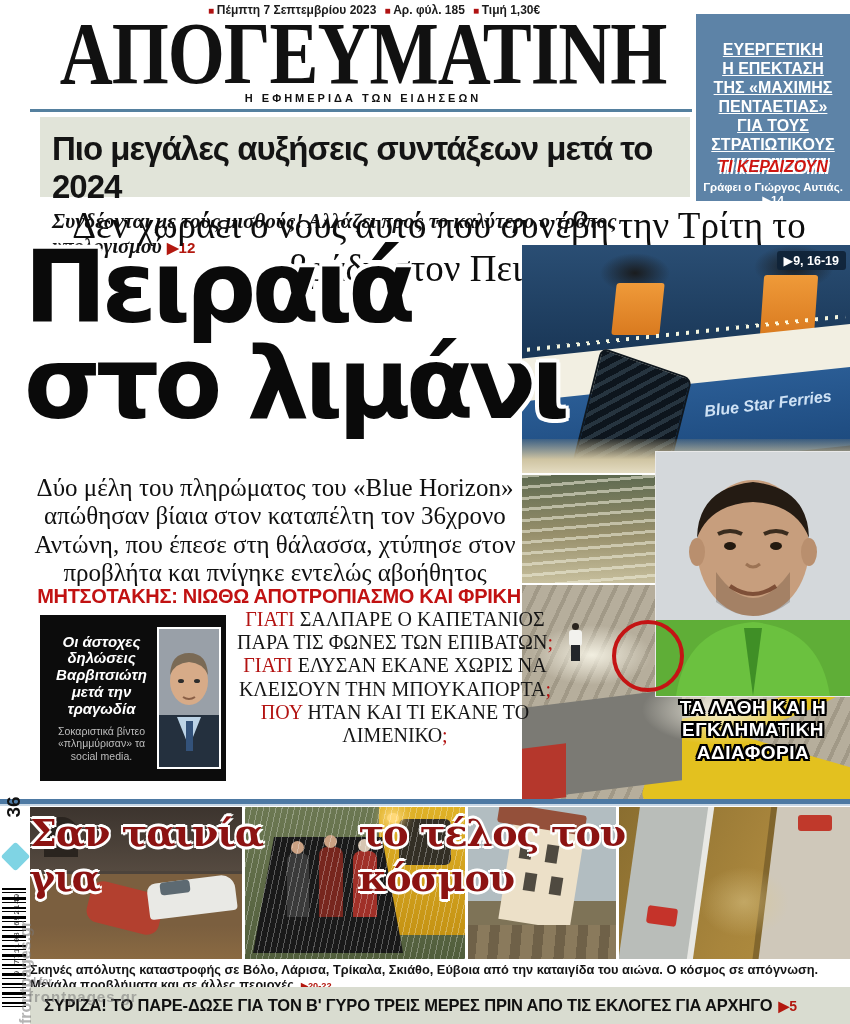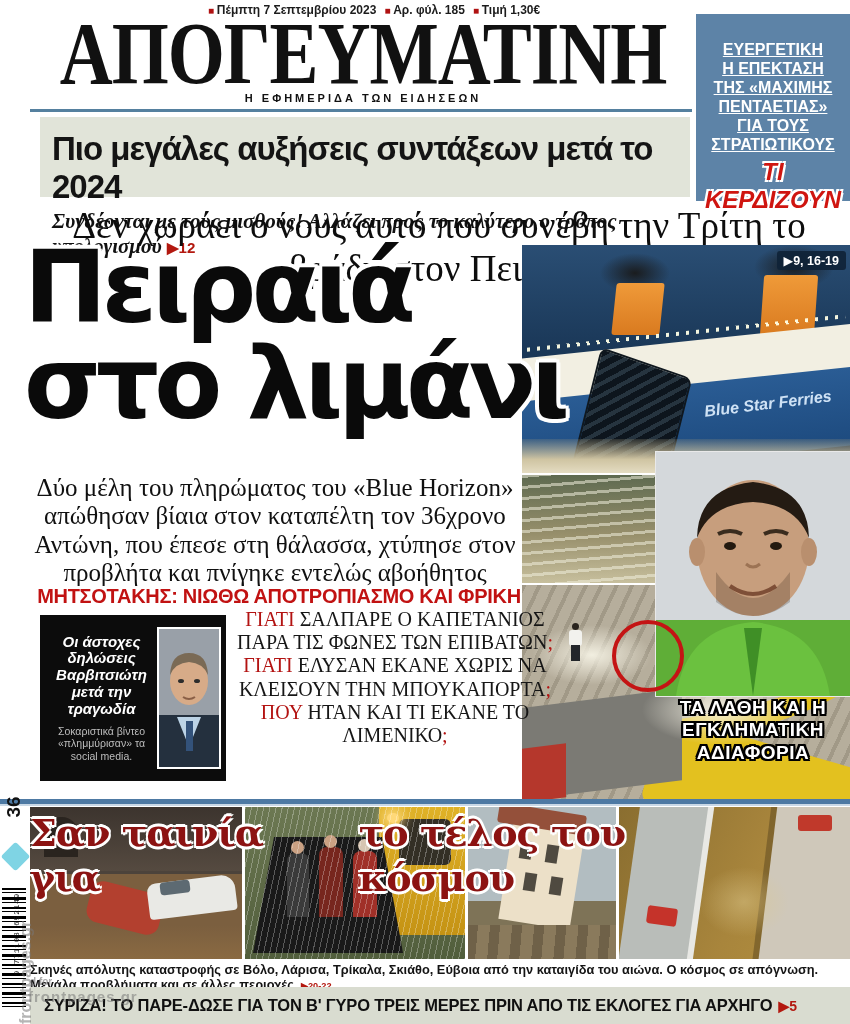--- a/index.html
+++ b/index.html
@@ -14,21 +14,21 @@
   .dateline .seg{margin-right:8px;}
   
   .mast{left:34px;top:8px;width:658px;text-align:center;font-family:"Liberation Serif","DejaVu Serif",serif;
         font-weight:bold;font-size:72px;letter-spacing:-1px;transform:scale(1.02,1.22);transform-origin:50% 18px;white-space:nowrap;}
   .tagline{left:34px;top:92px;width:658px;text-align:center;font-size:11px;font-weight:bold;letter-spacing:3px;}
   .bluerule{left:30px;top:109px;width:662px;height:3px;background:#55809f;}
   
   .promo{left:696px;top:14px;width:154px;height:187px;background:#5d83a7;text-align:center;color:#fff;}
   .promo .pl{font-size:16px;font-weight:800;line-height:19px;text-decoration:underline;}
   .promo .pl:first-child{margin-top:26px;}
-  .promo .hi{margin-top:4px;font-size:24px;font-weight:900;font-style:italic;color:#cf1510;
+  .promo .hi{margin-top:4px;font-size:16px;font-weight:900;font-style:italic;color:#cf1510;
              text-shadow:-2px -2px 0 #fff,2px -2px 0 #fff,-2px 2px 0 #fff,2px 2px 0 #fff;}
   .promo .by{margin-top:5px;font-size:11.5px;font-weight:600;}
   
   .pension{left:40px;top:117px;width:650px;height:80px;background:#e1e4d9;}
   .pension .t{margin:13px 0 0 12px;font-size:33px;font-weight:700;letter-spacing:-1px;color:#141414;}
   .pension .st{margin:3px 0 0 12px;font-size:21px;font-weight:bold;font-style:italic;}
   .pref{color:#b3180f;font-weight:900;font-style:normal;font-family:"Liberation Sans",sans-serif;font-size:0.72em;}
   
   .kicker{left:28px;top:204px;width:822px;text-align:center;font-size:37px;color:#0d0d0d;}
   .headline{left:24px;top:240px;width:600px;z-index:6;font-family:"DejaVu Sans","Liberation Sans",sans-serif;

